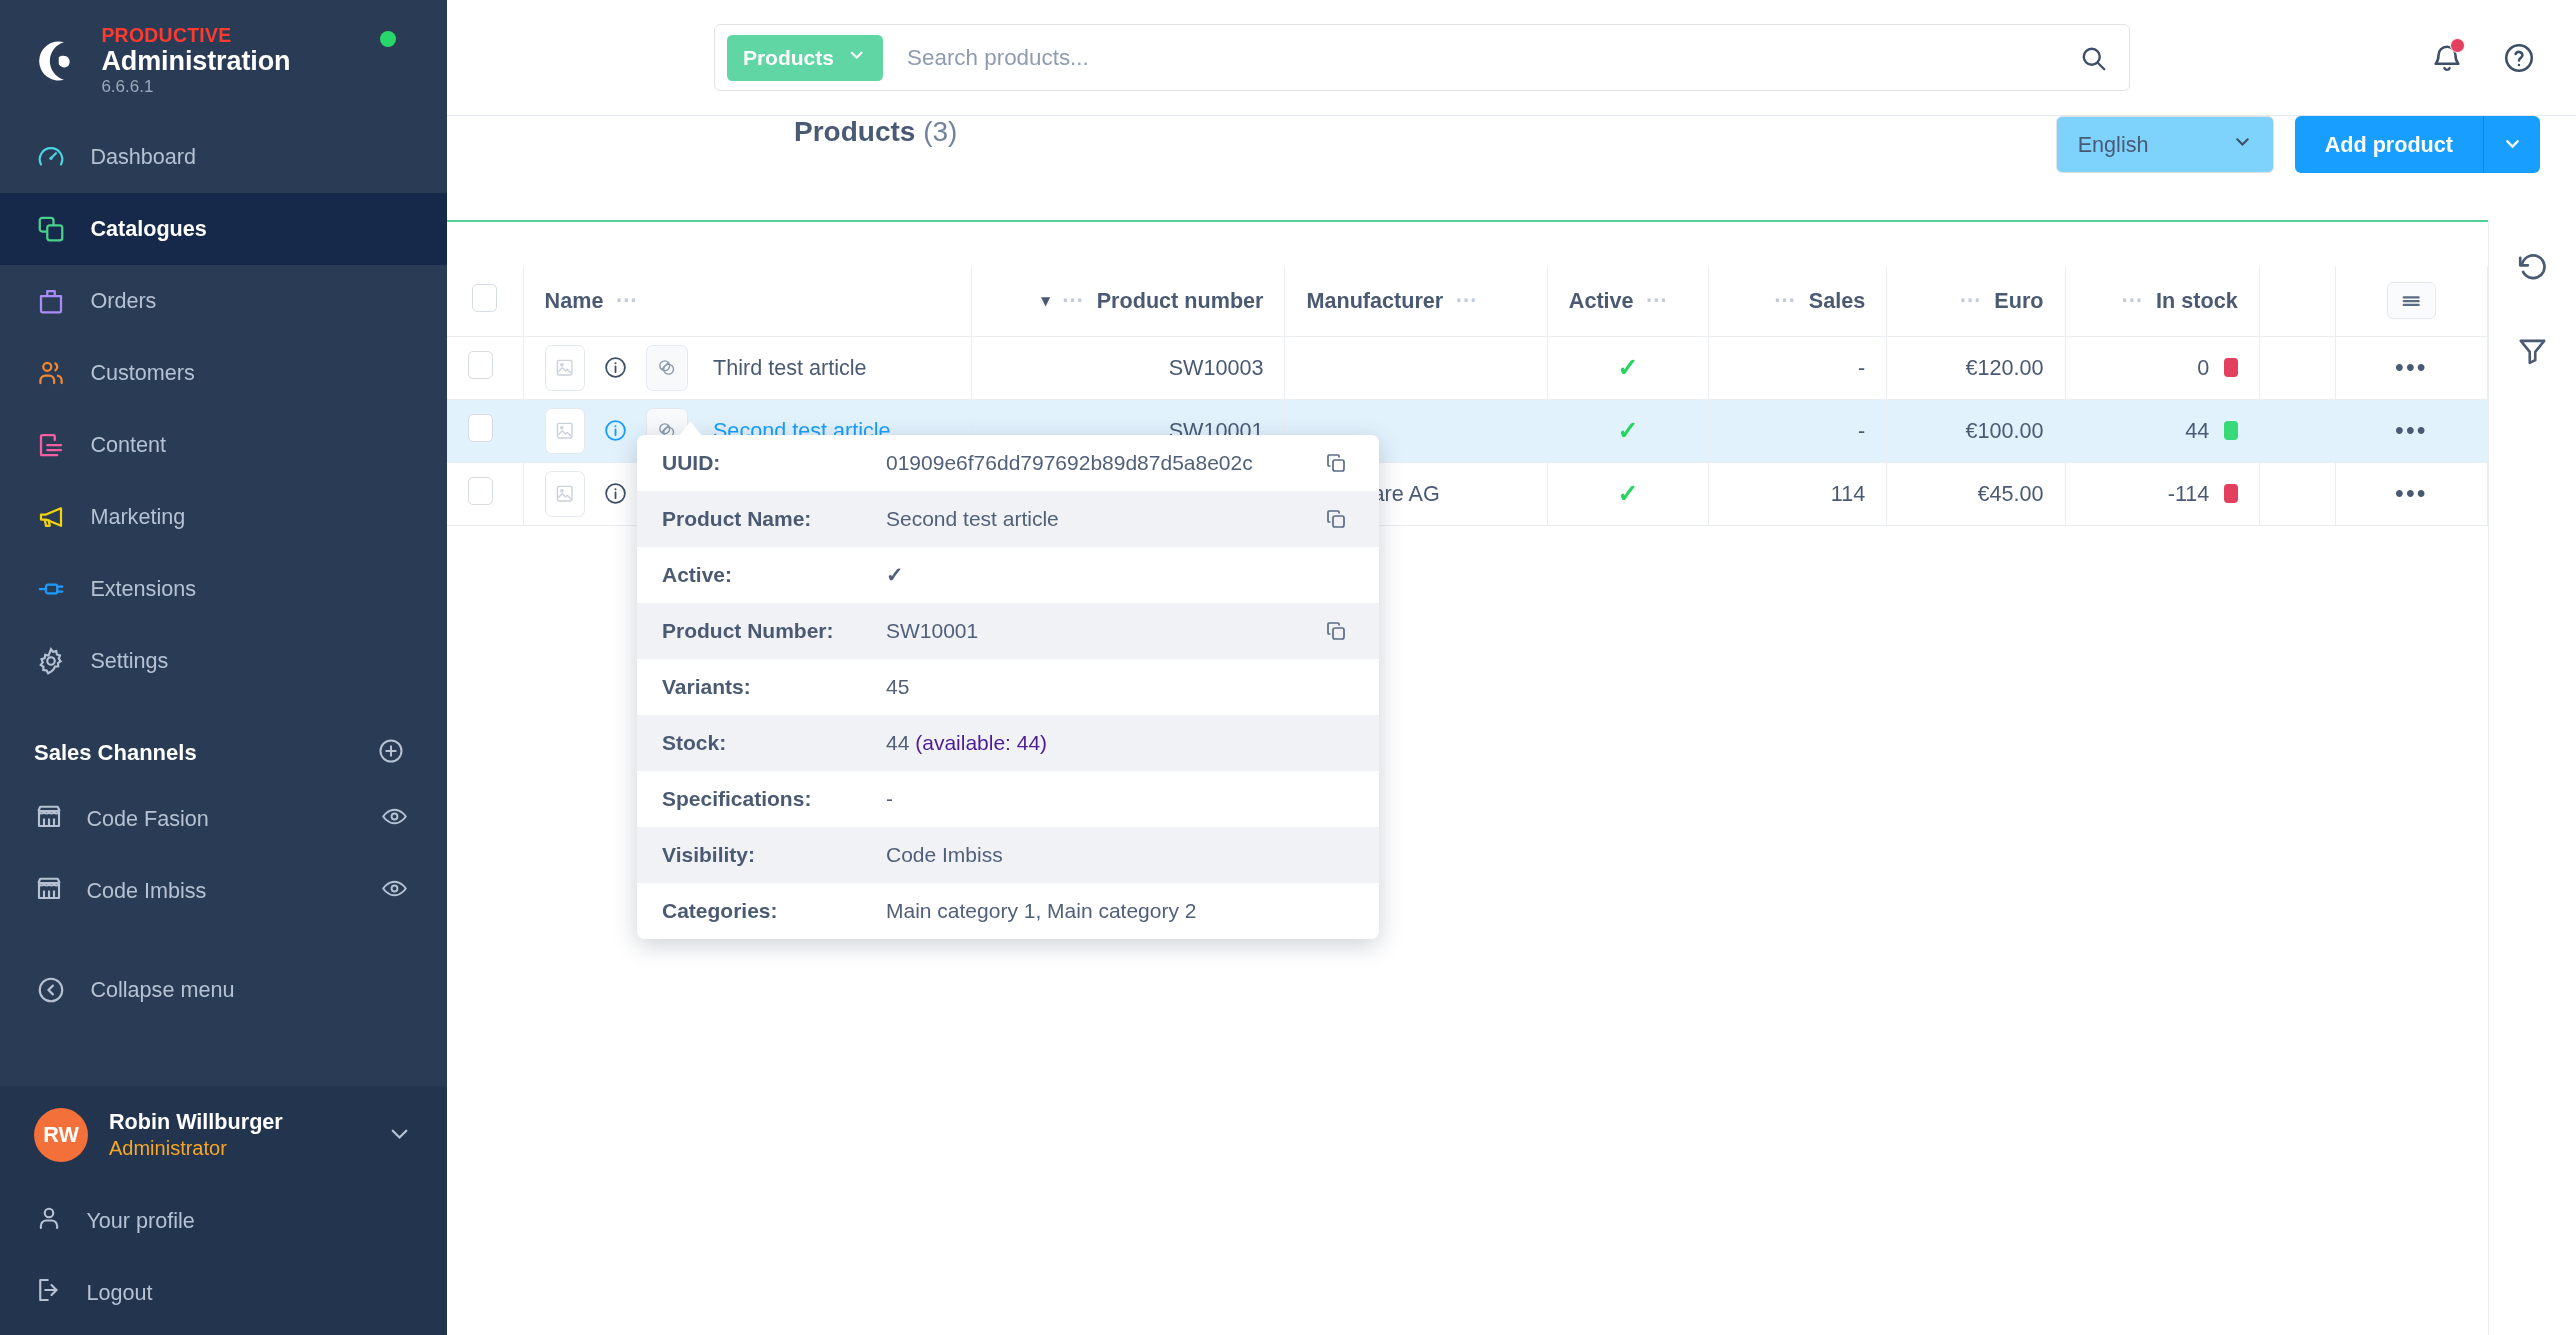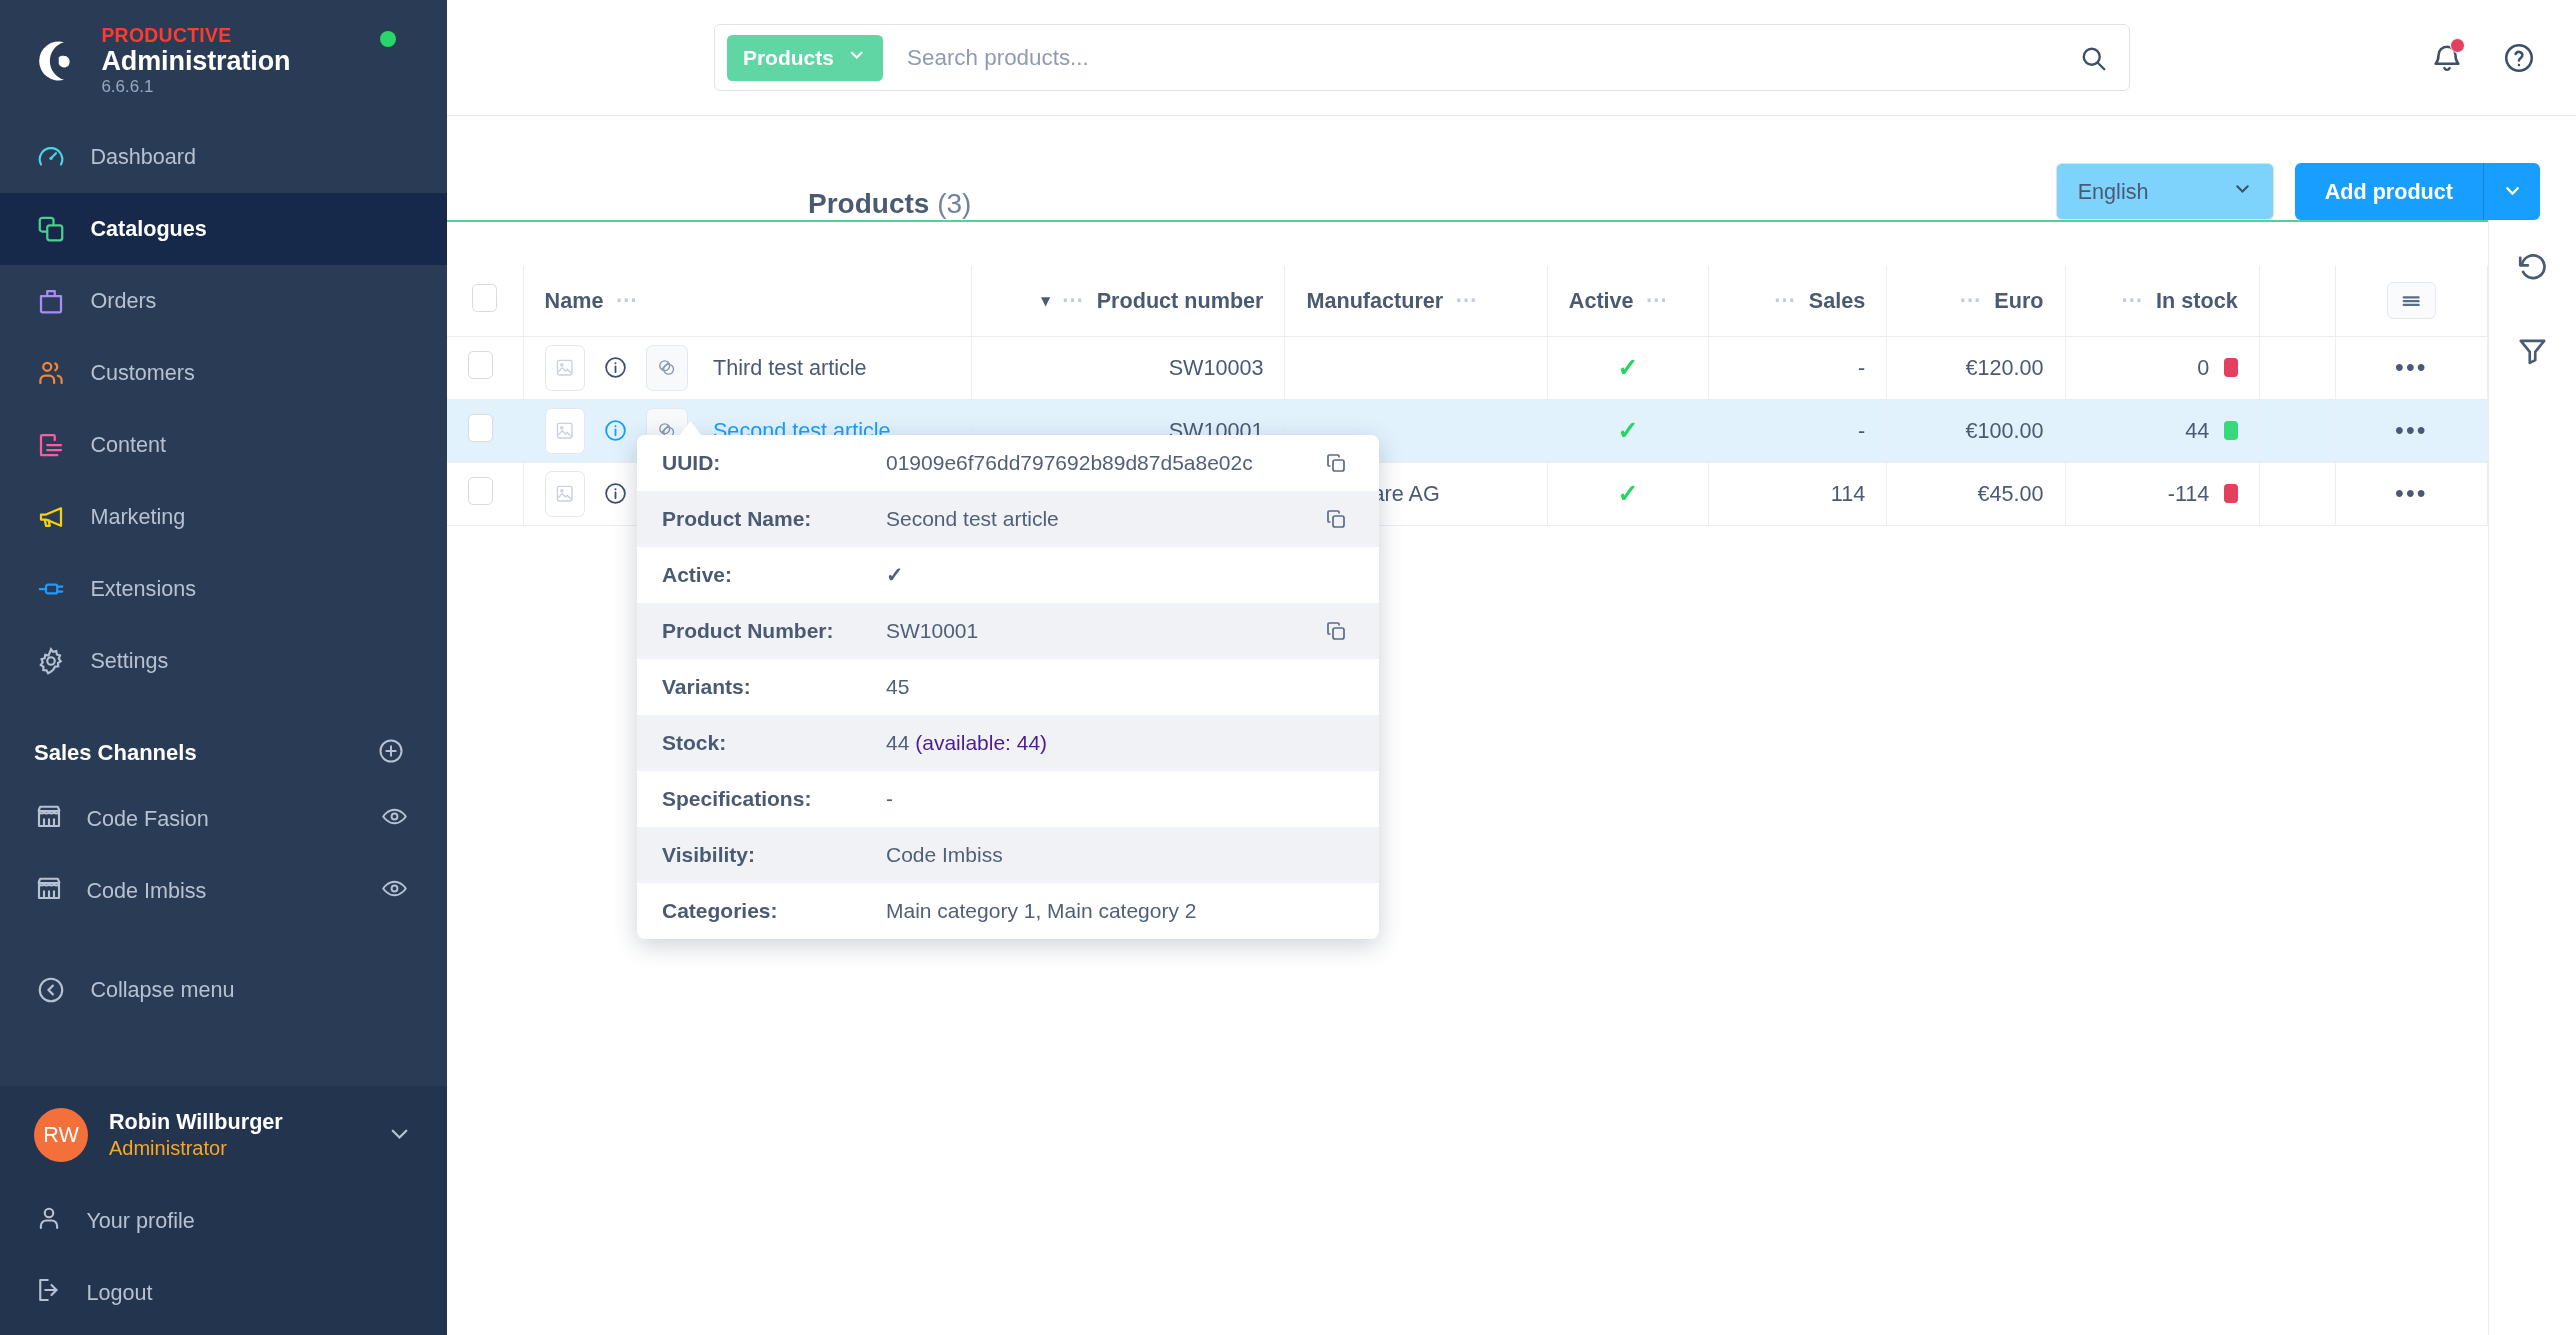--- a/index.html
+++ b/index.html
@@ -53,21 +53,21 @@
   .channel-item .label { flex: 1; }
 
   .collapse-item { margin-top: 27px; }
 
   .user-box {
     margin-top: auto; display: flex; align-items: center; gap: 21px;
     padding: 22.4px 34px; background: #22344e; cursor: pointer;
   }
   .avatar {
     width: 54px; height: 54px; border-radius: 50%; background: #f4703b;
-    color: #fff; font-size: 21.6px; font-weight: normal;
+    color: #fff; font-size: 21.6px; font-weight: bold;
     display: flex; align-items: center; justify-content: center; flex: 0 0 54px;
   }
   .user-names { display: flex; flex-direction: column; flex: 1; line-height: 1.25; }
   .user-name { color: #fff; font-size: 21.6px; font-weight: bold; }
   .user-role { color: #f9a825; font-size: 20px; }
 
   .footer-nav { background: #22344e; padding-bottom: 7.5px; }
   .footer-item {
     display: flex; align-items: center; gap: 22.4px;
     height: 72px; padding-left: 34px; color: #b6c2d3; font-size: 21.6px; cursor: pointer;
@@ -95,21 +95,21 @@
     flex: 1; border: none; outline: none; font-size: 22.4px; color: #4a5a73;
     padding-left: 24px; font-family: "Liberation Sans", sans-serif; background: transparent;
   }
   .search-input::placeholder { color: #8e9bb0; }
   .search-submit { width: 45px; height: 45px; display: flex; align-items: center; justify-content: center; cursor: pointer; }
   .topbar-actions { display: flex; align-items: center; gap: 30px; padding-left: 30px; }
   .icon-btn { width: 42px; height: 42px; display: flex; align-items: center; justify-content: center; cursor: pointer; position: relative; }
   .bell-badge { position: absolute; top: 1.5px; right: 3px; width: 15px; height: 15px; border-radius: 50%; background: #e3405f; border: 1.5px solid #fff; }
 
   .page-head {
-    height: 104px; display: flex; align-items: flex-end; padding: 0 36px 0 14px;
+    height: 104px; display: flex; align-items: flex-start; padding: 0 36px 0 0;
     flex: 0 0 104px; background: #fff;
   }
   .page-title { font-size: 28px; color: #4a5a73; font-weight: bold; margin-left: 347px; }
   .page-title .count { font-weight: normal; color: #73839c; }
   .page-head-actions { margin-left: auto; display: flex; align-items: center; gap: 21px; }
   .lang-select {
     width: 218px; height: 57px; border: 0.7px solid #dfe3e8; border-radius: 6px;
     display: flex; align-items: center; justify-content: space-between;
     padding: 0 19.4px 0 21px; font-size: 21.6px; color: #4a5a73; cursor: pointer; background:#7dd3fc;
   }

